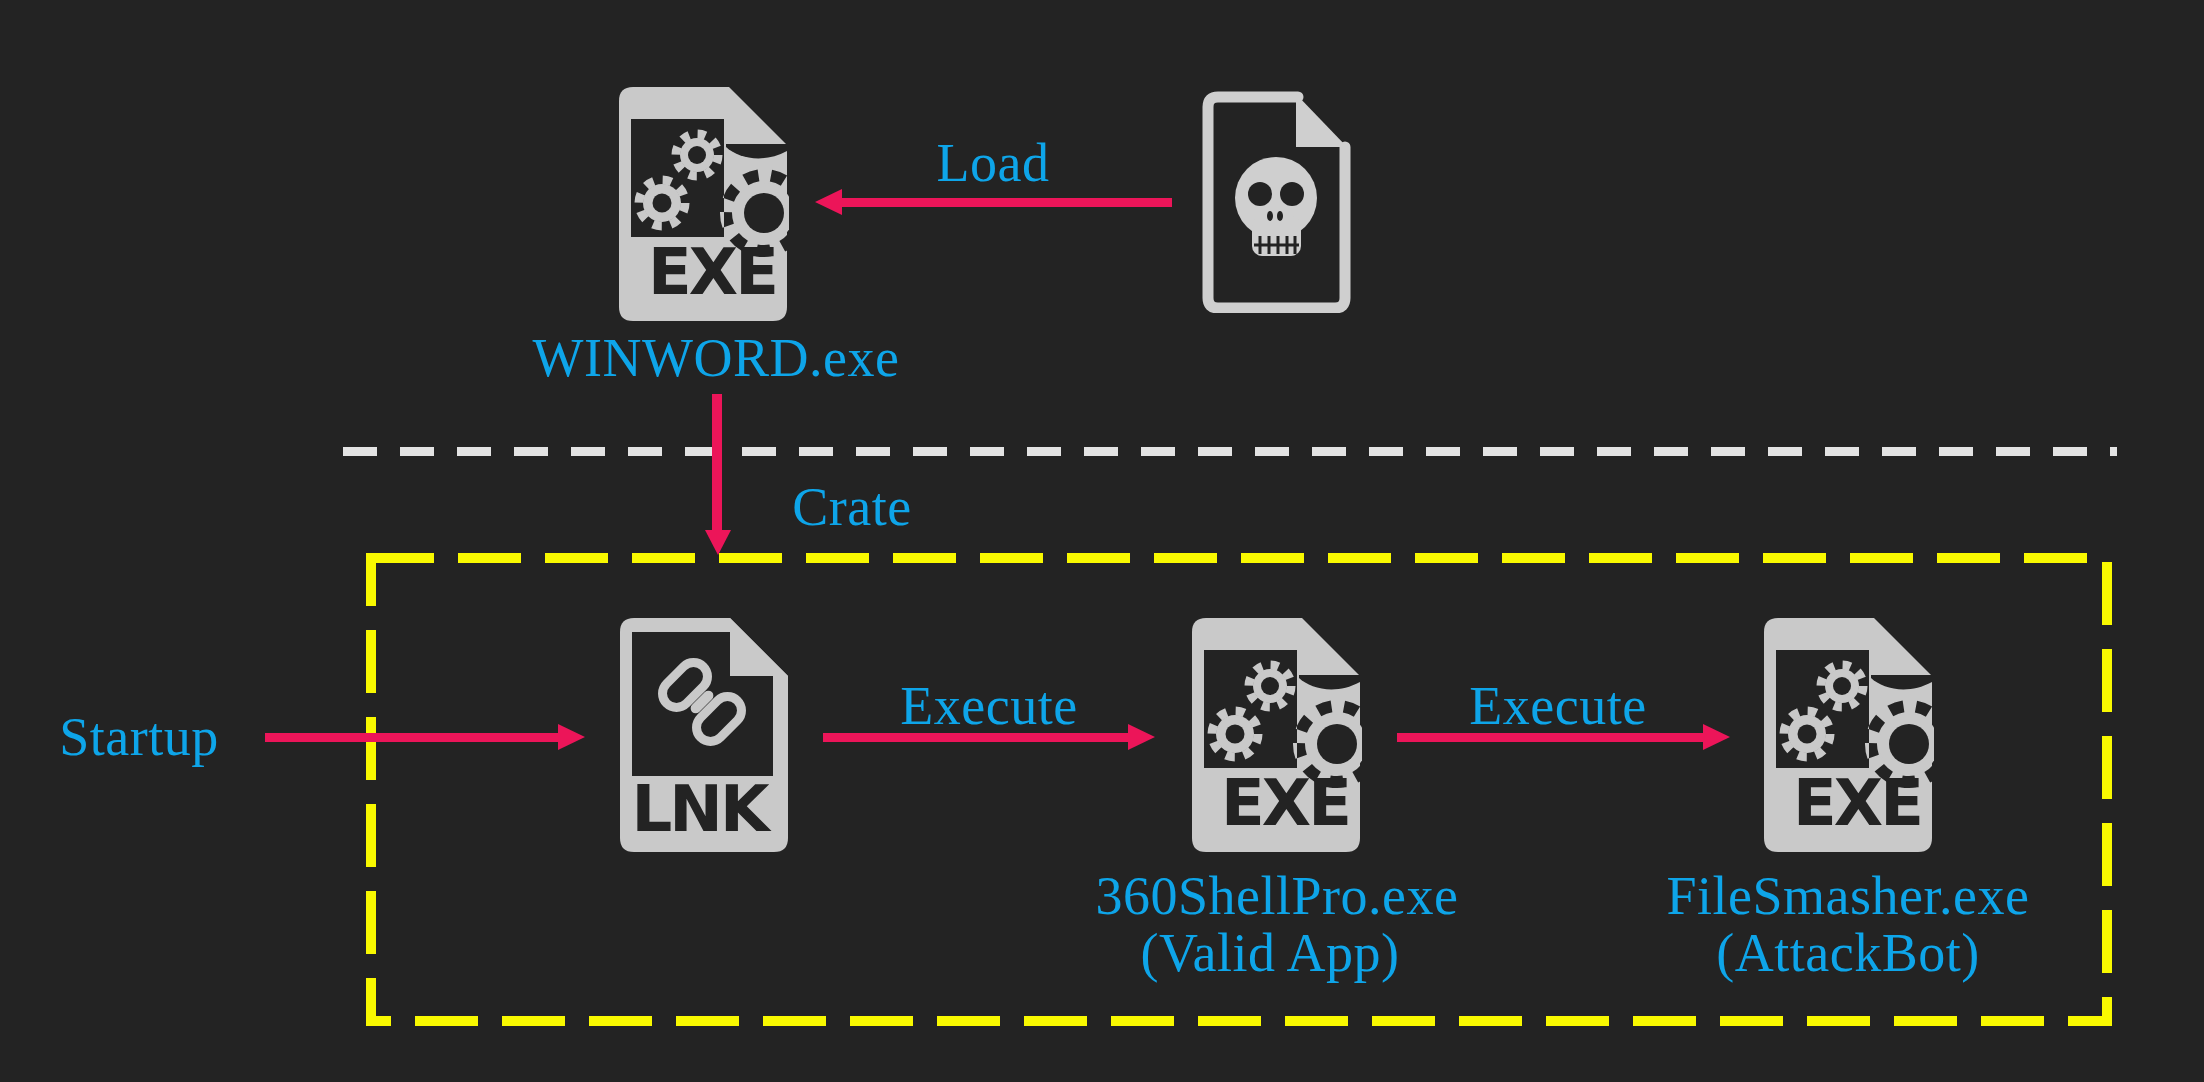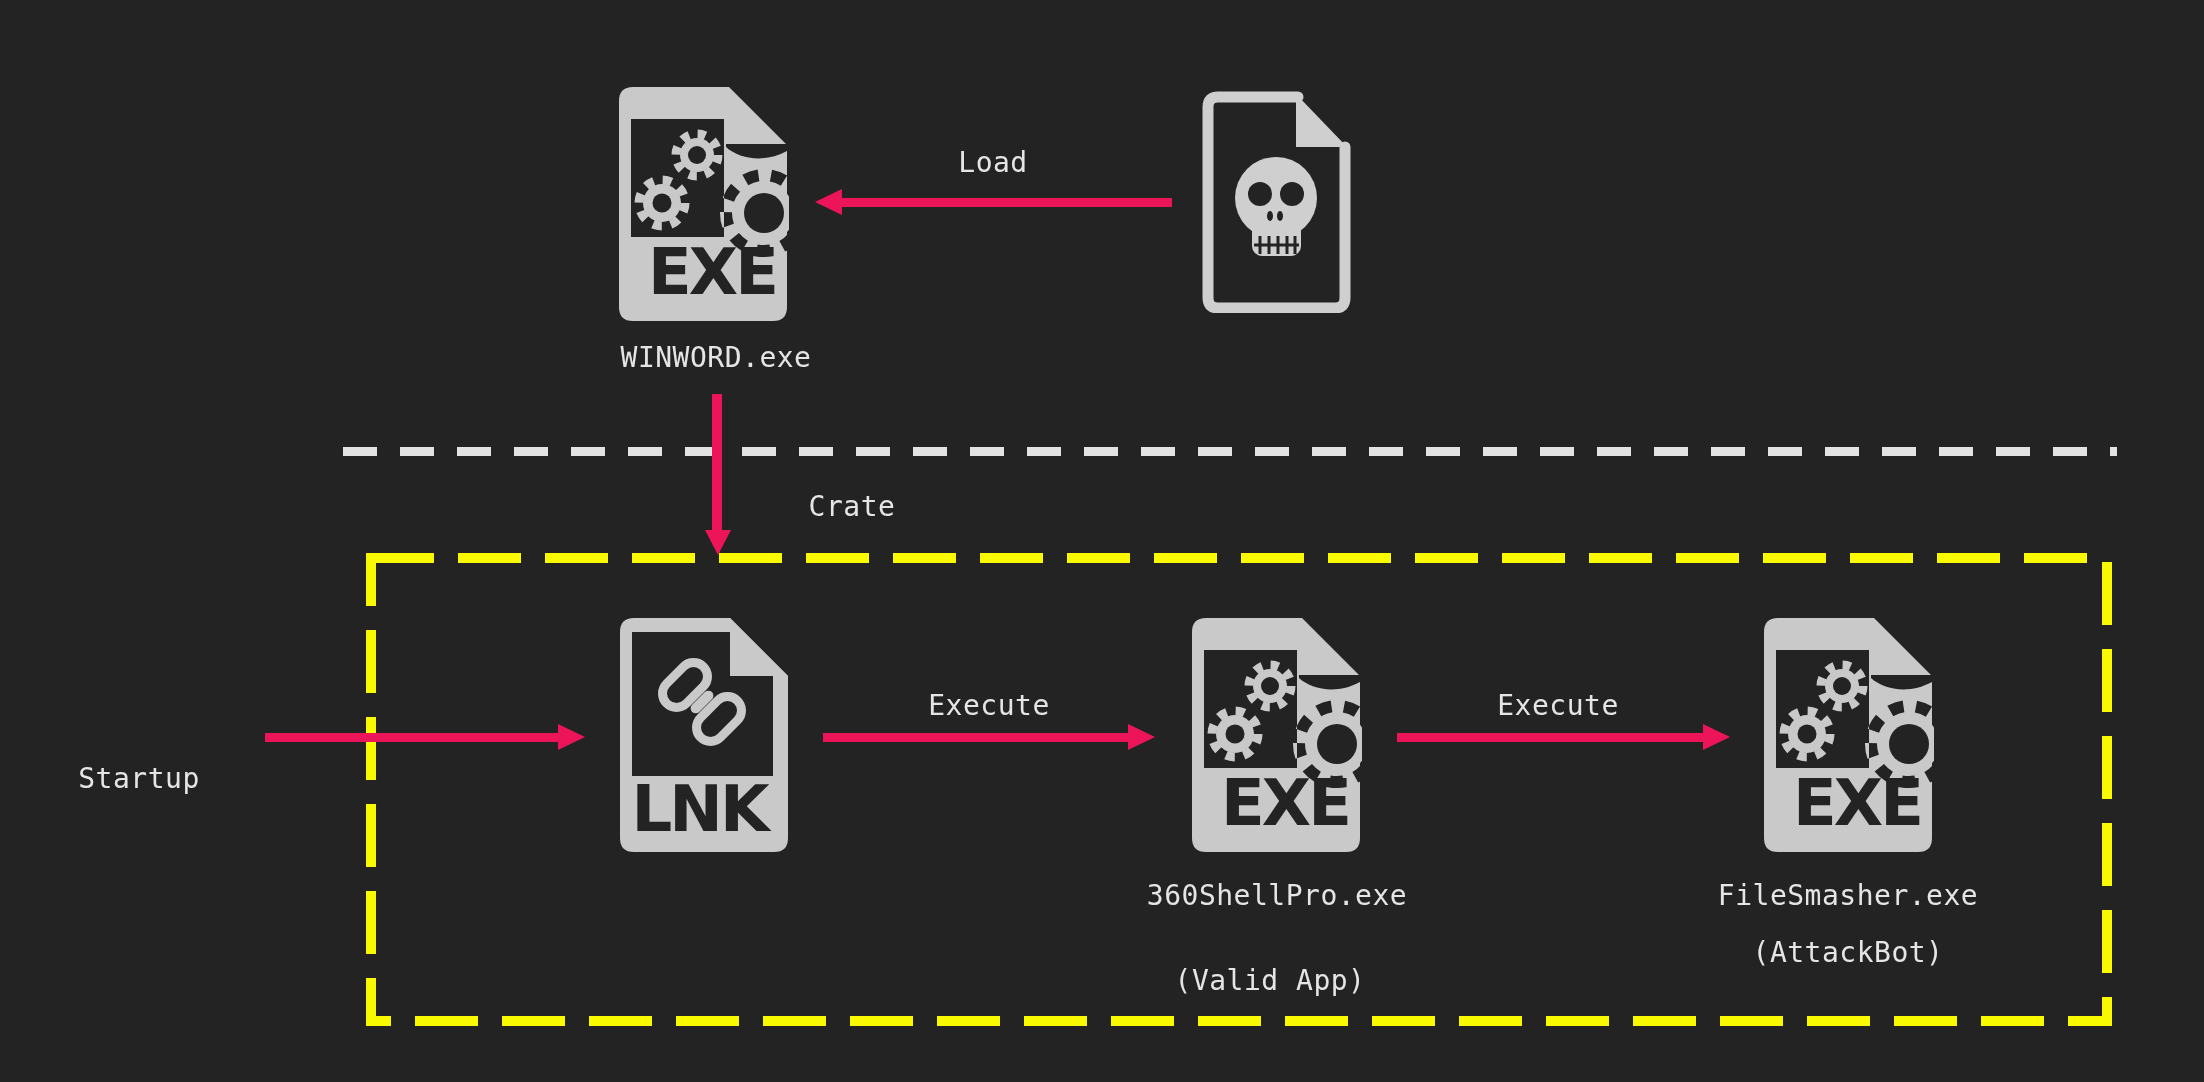--- a/index.html
+++ b/index.html
@@ -1,19 +1,19 @@
 <!DOCTYPE html>
 <html><head>
 <meta charset="utf-8">
 <style>
   html,body{margin:0;padding:0;background:#232323;}
   .stage{position:relative;width:2204px;height:1082px;background:#232323;overflow:hidden;
          font-family:"DejaVu Sans Mono","Liberation Mono",monospace;}
-  .lbl{position:absolute;transform:translate(-50%,-50%);font-size:28px;letter-spacing:.5px;
-       color:#e5e5e5;white-space:nowrap;line-height:1;}
+  .lbl{position:absolute;transform:translate(-50%,-50%);font-size:54px;letter-spacing:.5px;
+       color:#0ea5e9;white-space:nowrap;line-height:1;font-family:Liberation Serif, serif;}
   .icon{position:absolute;}
   .h-line{position:absolute;height:9px;background:#ec1559;}
   .v-line{position:absolute;width:10px;background:#ec1559;}
   .head-left{position:absolute;width:0;height:0;border-top:13px solid transparent;
              border-bottom:13px solid transparent;border-right:27px solid #ec1559;}
   .head-right{position:absolute;width:0;height:0;border-top:13px solid transparent;
               border-bottom:13px solid transparent;border-left:27px solid #ec1559;}
   .head-down{position:absolute;width:0;height:0;border-left:13px solid transparent;
              border-right:13px solid transparent;border-top:25px solid #ec1559;}
   .separator{position:absolute;left:343px;top:447px;width:1774px;height:9px;
@@ -105,37 +105,37 @@
   <div class="separator"></div>
 
   <div class="v-line" style="left:712px;top:394px;height:138px"></div>
   <div class="head-down" style="left:705px;top:530px"></div>
   <div class="lbl" style="left:852px;top:507px">Crate</div>
 
   <svg class="boundary" width="1776" height="503">
     <rect x="20" y="20" width="1736" height="463" fill="none" stroke="#f9f900" stroke-width="10" stroke-dasharray="63 24"></rect>
   </svg>
 
-  <div class="lbl" style="left:139px;top:779px">Startup</div>
+  <div class="lbl" style="left:139px;top:737px">Startup</div>
   <div class="h-line" style="left:265px;top:733px;width:295px"></div>
   <div class="head-right" style="left:558px;top:724px"></div>
 
   <svg class="icon" style="left:618px;top:618px" width="172" height="236">
       <use href="#sym-lnk"></use>
     </svg>
 
   <div class="h-line" style="left:823px;top:733px;width:307px"></div>
   <div class="head-right" style="left:1128px;top:724px"></div>
   <div class="lbl" style="left:989px;top:706px">Execute</div>
 
   <svg class="icon" style="left:1190px;top:618px" width="172" height="236">
       <use href="#sym-exe"></use>
     </svg>
   <div class="lbl" style="left:1277px;top:896px">360ShellPro.exe</div>
-  <div class="lbl" style="left:1270px;top:981px">(Valid App)</div>
+  <div class="lbl" style="left:1270px;top:953px">(Valid App)</div>
 
   <div class="h-line" style="left:1397px;top:733px;width:308px"></div>
   <div class="head-right" style="left:1703px;top:724px"></div>
   <div class="lbl" style="left:1558px;top:706px">Execute</div>
 
   <svg class="icon" style="left:1762px;top:618px" width="172" height="236">
       <use href="#sym-exe"></use>
     </svg>
   <div class="lbl" style="left:1848px;top:896px">FileSmasher.exe</div>
   <div class="lbl" style="left:1848px;top:953px">(AttackBot)</div>

